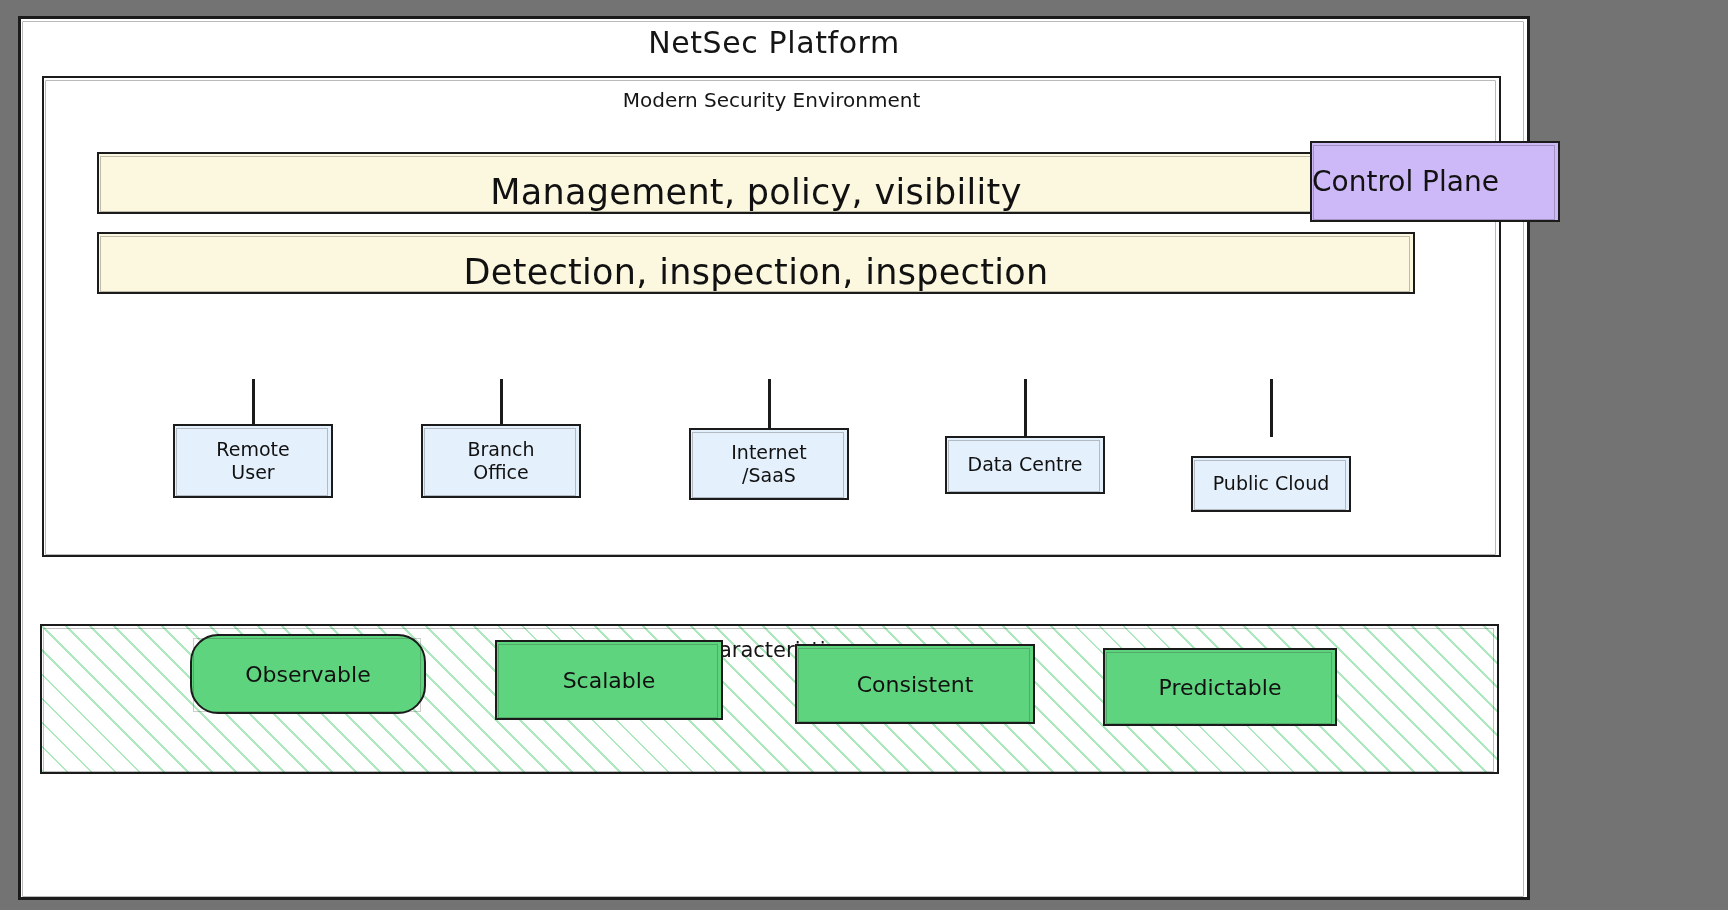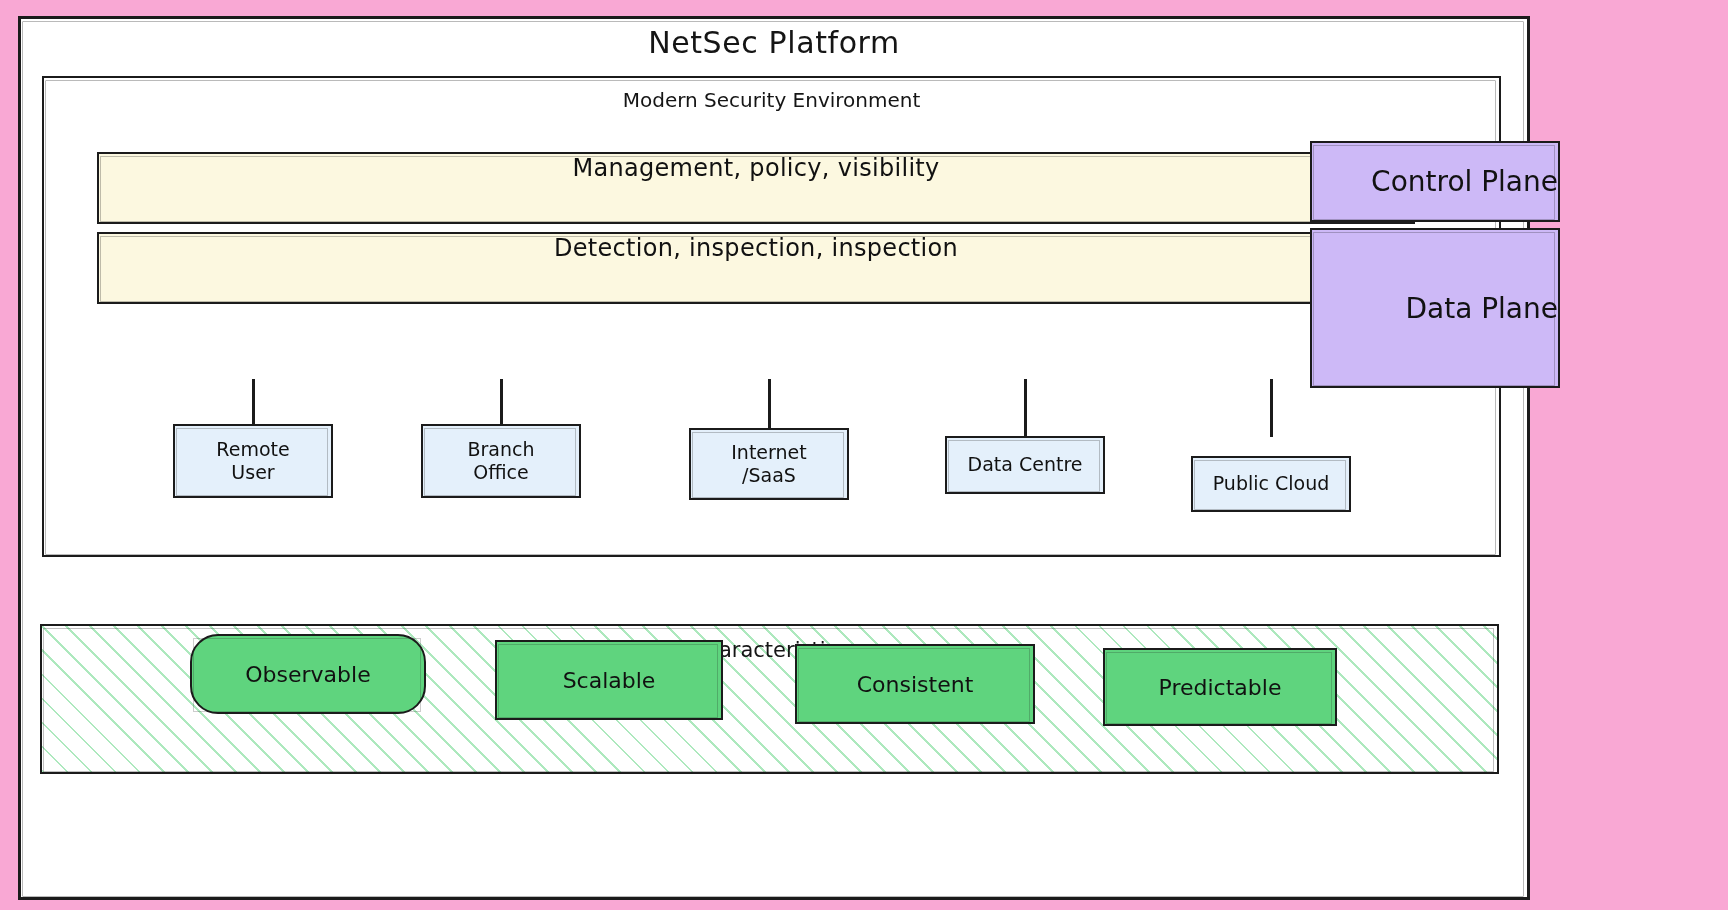--- a/index.html
+++ b/index.html
@@ -13,21 +13,21 @@
     font-family: "DejaVu Sans", sans-serif;
     overflow: hidden;
     position: relative;
   }
 
   #canvas {
     position: absolute;
     left: 0; top: 0;
     width: 1728px;
     height: 910px;
-    background: #f9a8d4;
+    background: #737373;
   }
 
   
   .sketch {
     position: absolute;
     box-sizing: border-box;
     border: 2.5px solid #1b1b1b;
     background: #ffffff;
   }
   .sketch::after {
@@ -80,28 +80,28 @@
     font-size: 20px;
   }
 
   
   .layer-bar {
     position: absolute;
     box-sizing: border-box;
     background: #fcf8e0;
     border: 2.5px solid #1b1b1b;
     display: flex;
-    align-items: flex-start;
+    align-items: flex-end;
     justify-content: center;
     color: #111111;
-    font-size: 24px;
+    font-size: 35px;
     letter-spacing: 0.3px;
     left: 97px;
     width: 1318px;
-    height: 72px;
+    height: 62px;
   }
   .layer-bar::after {
     content: "";
     position: absolute;
     left: 1px; top: 2px; right: 3px; bottom: 0;
     border: 1px solid rgba(27,27,27,0.28);
     pointer-events: none;
   }
   .layer-bar .bar-label { position: relative; z-index: 2; }
 
@@ -110,25 +110,24 @@
   #layer-2 { top: 317px; }
 
   
   .plane-box {
     position: absolute;
     box-sizing: border-box;
     background: #cdb9f7;
     border: 2.5px solid #1b1b1b;
     display: flex;
     align-items: center;
-    justify-content: flex-end;
+    justify-content: flex-start;
     color: #121212;
     font-size: 28px;
     z-index: 40;
-    padding-left: 16px;
   }
   .plane-box::after {
     content: "";
     position: absolute;
     left: 1px; top: 2px; right: 3px; bottom: 0;
     border: 1px solid rgba(27,27,27,0.25);
     pointer-events: none;
   }
   #plane-control {
     left: 1310px;
@@ -249,23 +248,20 @@
   <div class="layer-bar" id="layer-0">
     <span class="bar-label">Management, policy, visibility</span>
   </div>
   <div class="layer-bar" id="layer-1">
     <span class="bar-label">Detection, inspection, inspection</span>
   </div>
 
   <div class="plane-box" id="plane-control">
     <span>Control Plane</span>
   </div>
-  <div class="plane-box" id="plane-data">
-    <span>Data Plane</span>
-  </div>
 
   <div id="nodes-layer">
       <div class="connector" style="left: 252px; top: 379px; height: 46px;"></div>
       <div class="node-box" style="left: 173px; top: 424px; width: 160px; height: 74px;">
         <span class="node-label">Remote
 User</span>
       </div>
       <div class="connector" style="left: 500px; top: 379px; height: 46px;"></div>
       <div class="node-box" style="left: 421px; top: 424px; width: 160px; height: 74px;">
         <span class="node-label">Branch

